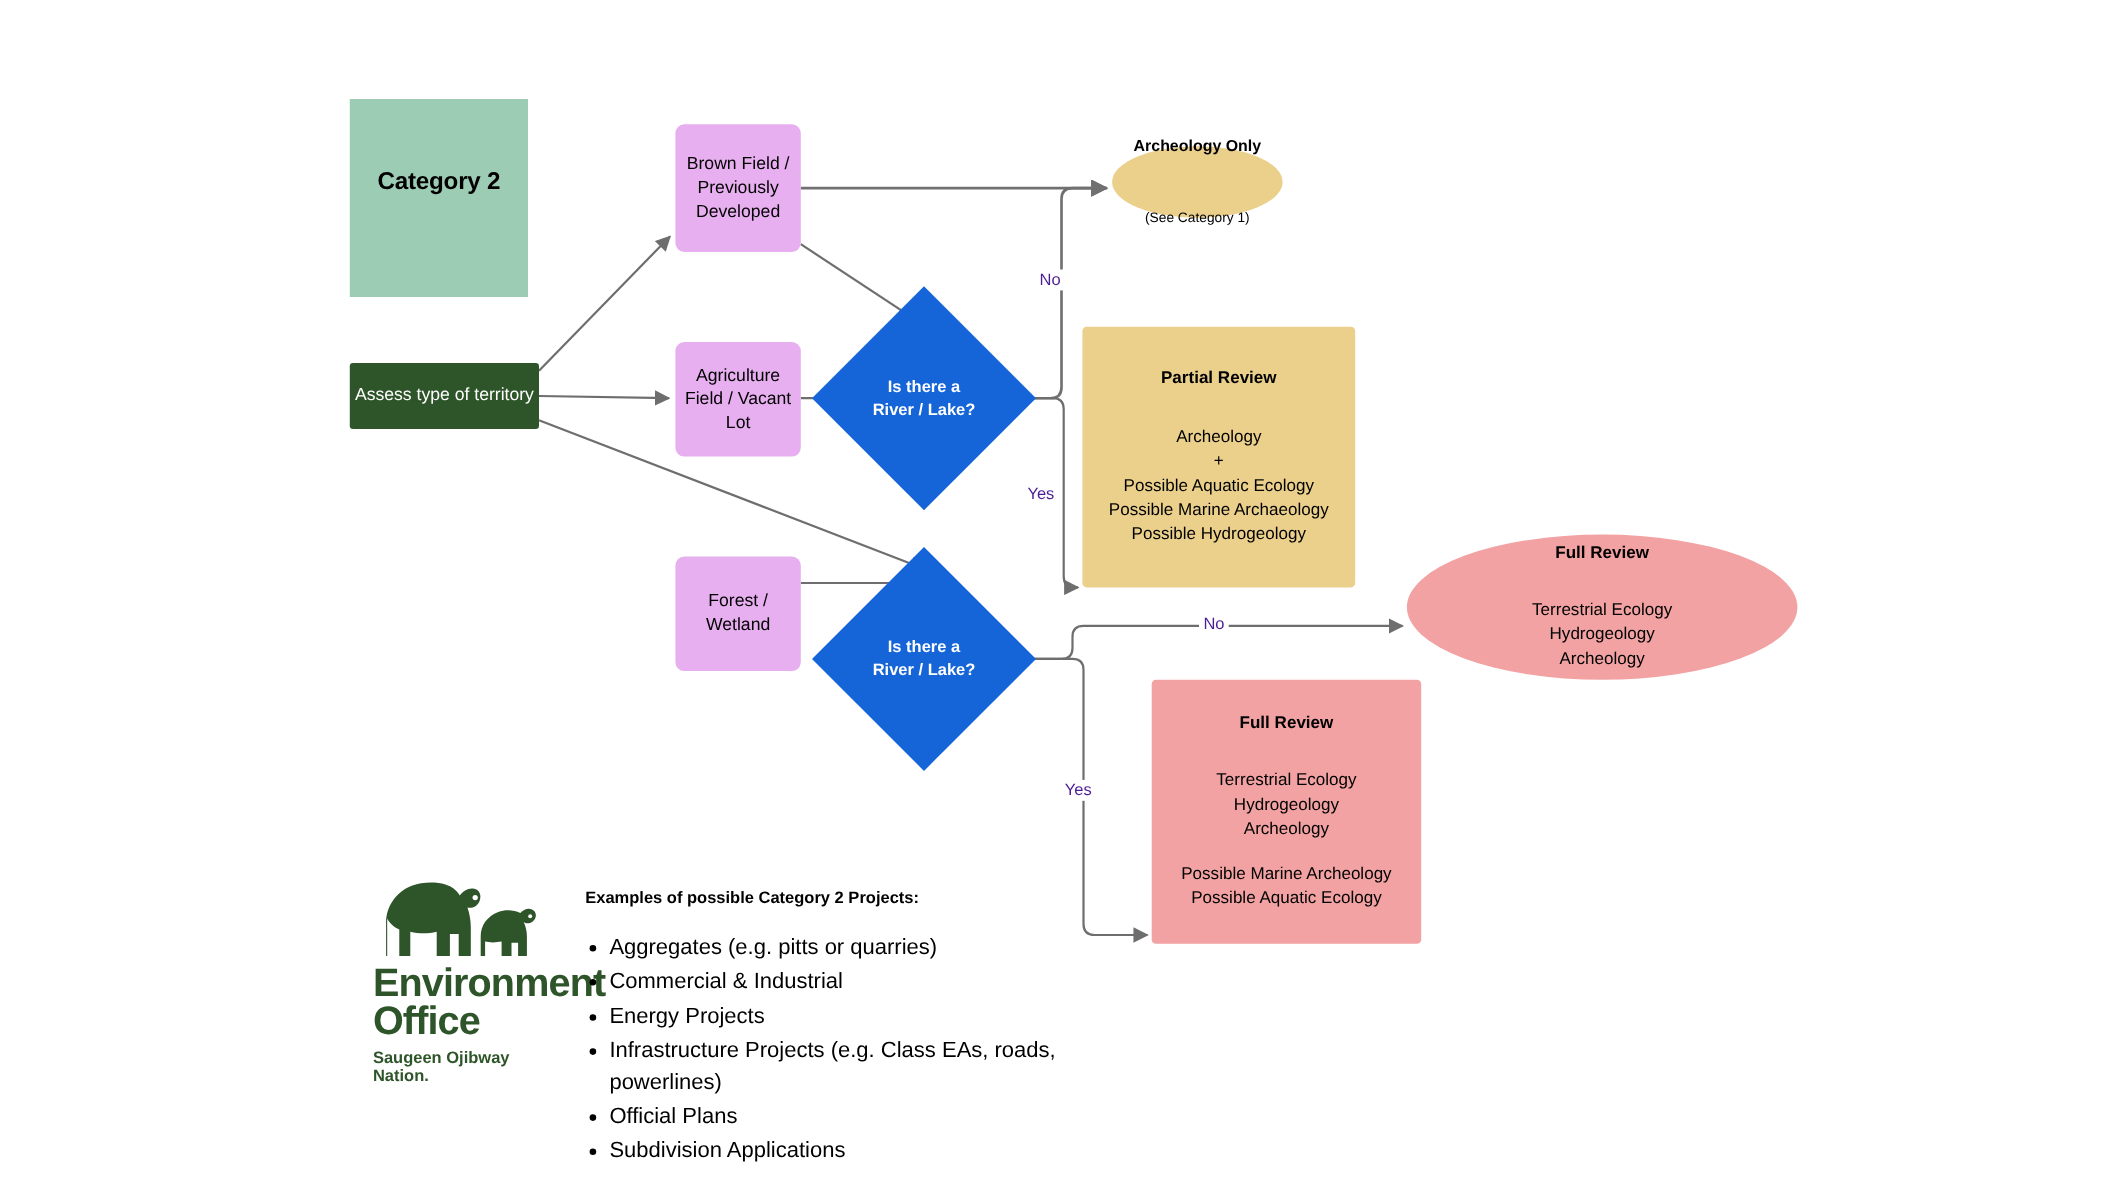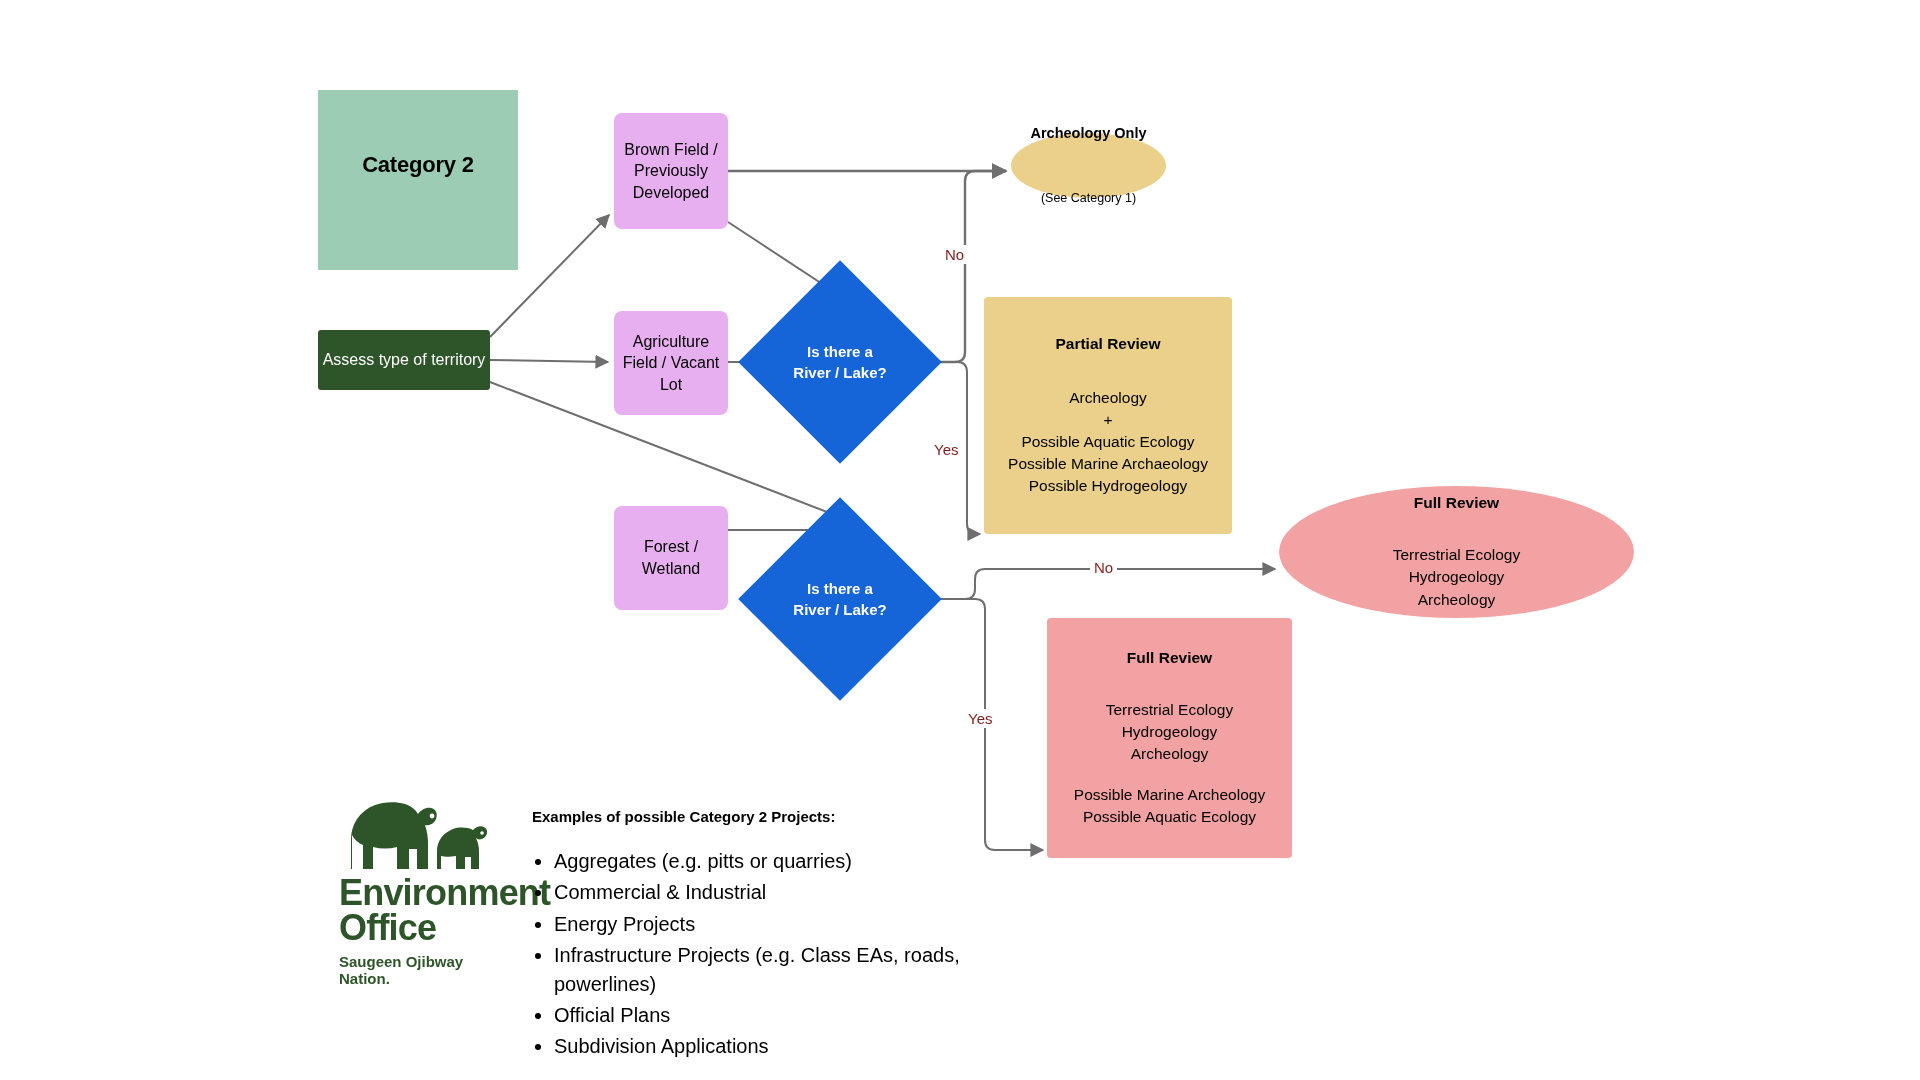--- a/index.html
+++ b/index.html
@@ -28,21 +28,21 @@
     flex-direction: column;
     align-items: center;
     justify-content: center;
     text-align: center;
     line-height: 1.35;
   }
 
   
   #category-banner {
     left: 318px; top: 90px;
-    width: 200px; height: 180px;
+    width: 162px; height: 180px;
     background: #9CCCB3;
     font-weight: bold;
     font-size: 20px;
     letter-spacing: -0.2px;
   }
   #category-banner .cat-title { font-size: 22px; margin-bottom: 30px; }
   #category-banner .cat-sub { font-size: 17px; line-height: 1.45; }
 
   
   #start-node {
@@ -136,21 +136,21 @@
     font-size: 15.5px;
   }
   #box-full .r-title { font-weight: bold; font-size: 15.5px; margin-bottom: 30px; }
   #box-full .r-line { line-height: 1.42; }
   #box-full .r-gap { height: 19px; }
 
   
   .edge-label {
     position: absolute;
     font-size: 15px;
-    color: #7f1d1d;
+    color: #4c1d95;
     background: #ffffff;
     padding: 1px 4px;
     white-space: nowrap;
   }
   #label-no-1   { left: 941px; top: 245px; }
   #label-yes-1  { left: 930px; top: 440px; }
   #label-no-2   { left: 1090px; top: 558px; }
   #label-yes-2  { left: 964px; top: 709px; }
 
   

